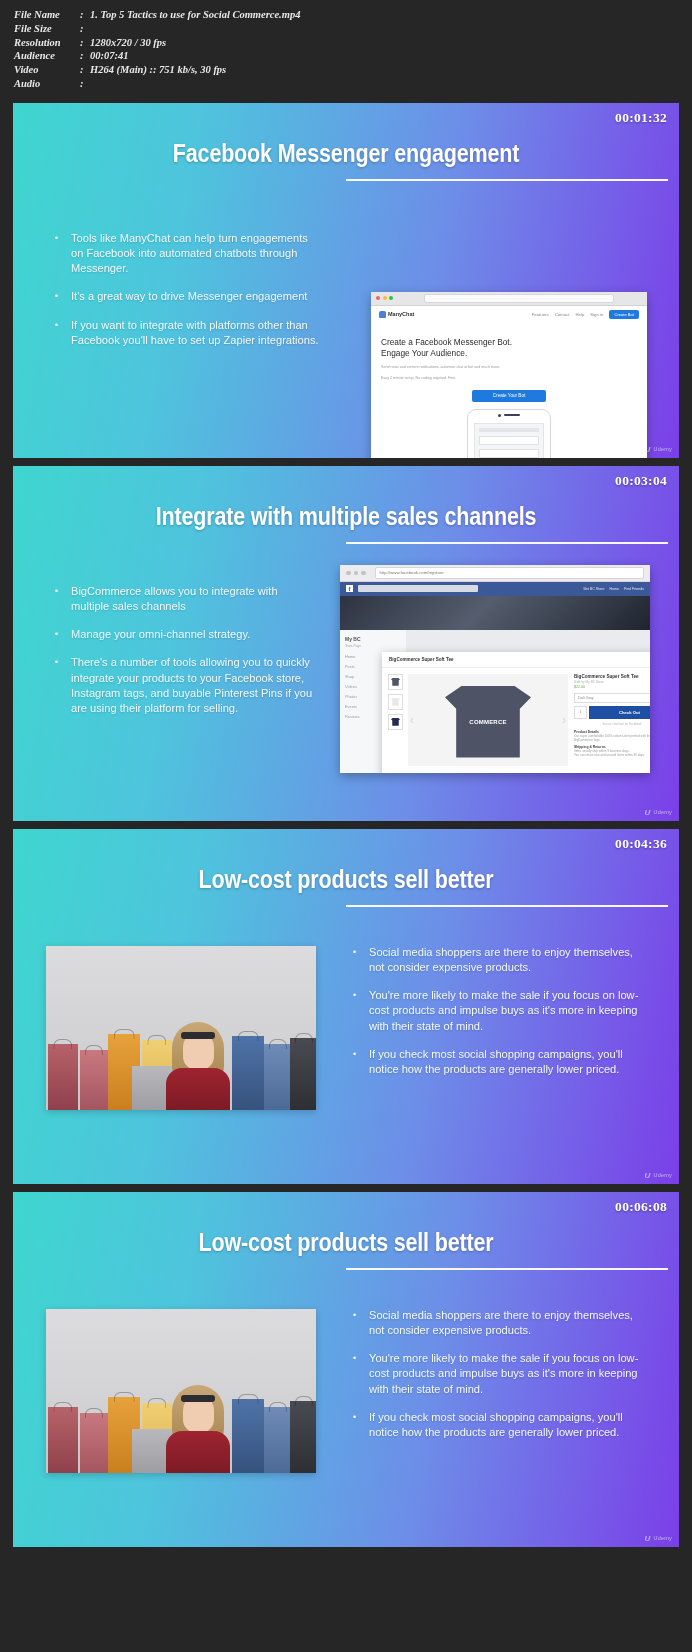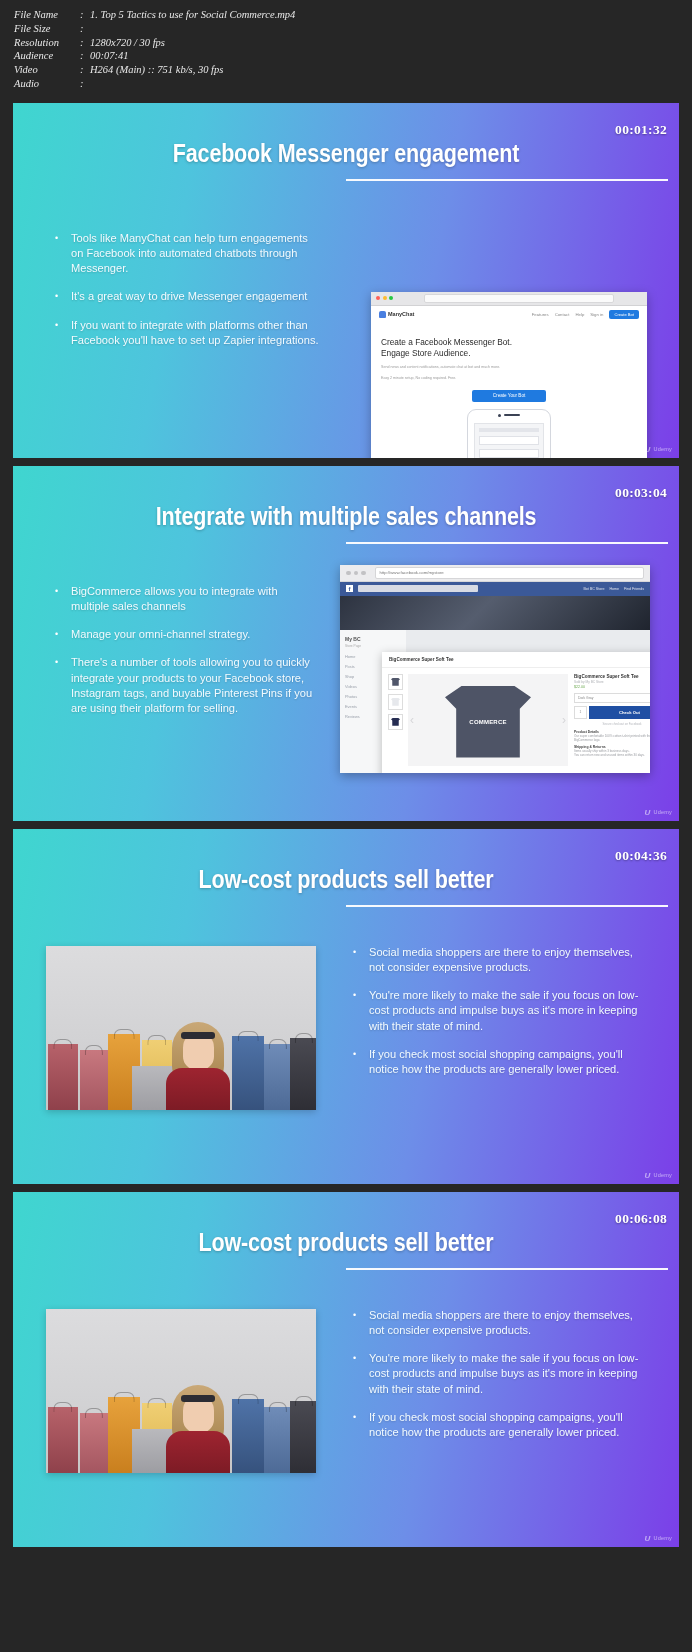--- a/index.html
+++ b/index.html
@@ -1,32 +1,32 @@
 <!DOCTYPE html>
 <html><head>
 <meta charset="utf-8">
 <style>
   html,body{margin:0;padding:0;background:#262626;}
   body{width:692px;height:1652px;font-family:"Liberation Sans",sans-serif;overflow:hidden;}
   .page{width:692px;height:1652px;background:#262626;position:relative;}
 
   
   .meta{padding:8px 0 6px 14px;font-family:"Liberation Serif",serif;font-style:italic;
-        color:#e8e8e8;font-size:10.5px;line-height:13.8px;}
+        color:#e8e8e8;font-size:10.5px;line-height:13.8px;font-weight:bold;}
   .meta .row{display:flex;}
   .meta .k{width:66px;flex:0 0 66px;}
   .meta .c{width:10px;flex:0 0 10px;}
   .meta .v{flex:1;white-space:nowrap;}
 
   
   .slide{position:relative;width:666px;height:355px;margin:0 auto 8px auto;
          background:linear-gradient(100deg,#3fd6cf 0%,#4ec4dd 26%,#6d8ee8 62%,#7b3fe8 100%);
          overflow:hidden;box-sizing:border-box;}
   .slide.s1{margin-top:6px;}
-  .ts{position:absolute;top:19px;right:12px;color:#fff;font-family:"Liberation Serif",serif;
+  .ts{position:absolute;top:7px;right:12px;color:#fff;font-family:"Liberation Serif",serif;
       font-size:13.5px;font-weight:bold;letter-spacing:.3px;
       text-shadow:0 1px 2px rgba(0,0,0,.35);}
   .title{position:absolute;top:36px;left:0;width:100%;text-align:center;color:#fff;
          font-size:25px;font-weight:bold;letter-spacing:-.2px;
          font-family:"Liberation Sans Narrow","Liberation Sans",sans-serif;
          transform:scaleX(.86);transform-origin:center;
          text-shadow:0 1px 3px rgba(0,0,0,.25);}
   .rule{position:absolute;top:76px;left:333px;width:322px;height:2px;background:#ffffff;opacity:.95;}
 
   .bullets{position:absolute;color:#f2fbff;font-size:11.1px;line-height:15.2px;}
@@ -201,21 +201,21 @@
         <span class="mlinks">
           <span>Features</span>
           <span>Contact</span>
           <span>Help</span>
           <span>Sign in</span>
           <span class="mcta">Create Bot</span>
         </span>
       </div>
       <div class="mhero">
         <div class="mh1">Create a Facebook Messenger Bot.</div>
-        <div class="mh1">Engage Store Audience.</div>
+        <div class="mh1">Engage Your Audience.</div>
         <div class="msub">Send news and content notifications, automate chat at bot and much more.</div>
         <div class="msub">Easy 2 minute setup, No coding required. Free.</div>
         <div class="mbtn">Create Your Bot</div>
         <div class="phone">
           <div class="pnotch">
             <span class="cm"></span>
             <span class="sp"></span>
           </div>
           <div class="pscr">
             <div class="pline"></div>

